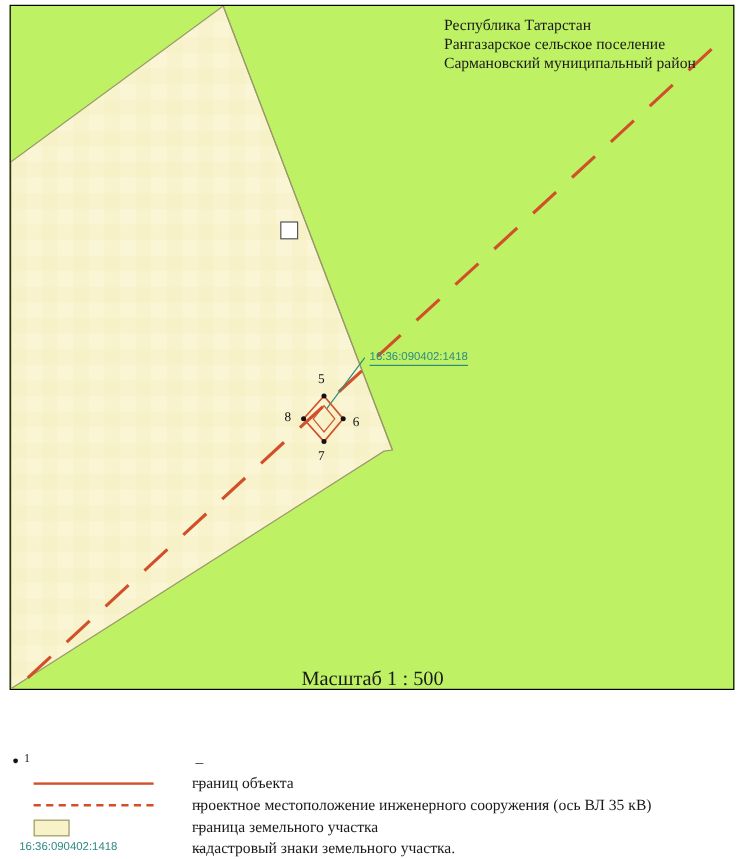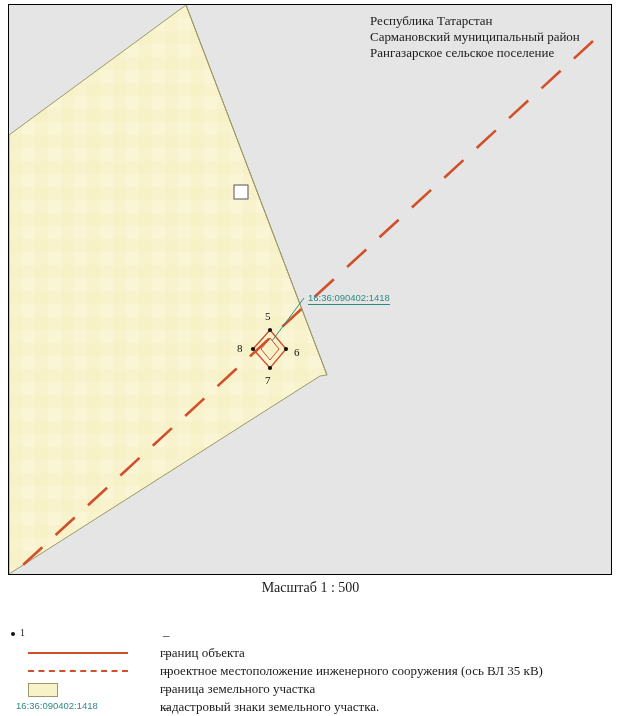--- a/index.html
+++ b/index.html
@@ -23,21 +23,21 @@
   
   #map-frame {
     position: absolute;
     left: 8px;
     top: 4px;
     width: 604px;
     height: 571px;
     border: 1px solid #000000;
     box-sizing: border-box;
     overflow: hidden;
-    background: #e5e5e5;
+    background: #bef264;
   }
   #map-svg {
     position: absolute;
     left: 0;
     top: 0;
   }
   
   #header-block {
     position: absolute;
     left: 361px;
@@ -67,24 +67,24 @@
   .pt-label {
     position: absolute;
     font-family: "Liberation Serif", serif;
     font-size: 11px;
     color: #111111;
   }
   
   #scale-text {
     position: absolute;
     left: 0;
-    top: 580px;
+    top: 556px;
     width: 621px;
     text-align: center;
-    font-size: 14px;
+    font-size: 17px;
   }
   
   #legend-title {
     position: absolute;
     left: 8px;
     top: 609px;
     font-size: 13px;
   }
   #legend {
     position: absolute;
@@ -204,22 +204,22 @@
       <polygon points="261,333 270,344 261,355 252,344" fill="none" stroke="#d1502a" stroke-width="1"></polygon>
 
       <circle cx="261" cy="325" r="2.1" fill="#111111"></circle>
       <circle cx="277" cy="344" r="2.1" fill="#111111"></circle>
       <circle cx="261" cy="363" r="2.1" fill="#111111"></circle>
       <circle cx="244" cy="344" r="2.1" fill="#111111"></circle>
     </svg>
 
     <div id="header-block">
       <div>Республика Татарстан</div>
+      <div>Рангазарское сельское поселение</div>
       <div>Сармановский муниципальный район</div>
-      <div>Рангазарское сельское поселение</div>
     </div>
 
     <div id="cad-label">16:36:090402:1418</div>
 
     <div class="pt-label" style="left:256px; top:305px;">5</div>
     <div class="pt-label" style="left:228px; top:337px;">8</div>
     <div class="pt-label" style="left:285px; top:341px;">6</div>
     <div class="pt-label" style="left:256px; top:369px;">7</div>
 
   </div>

